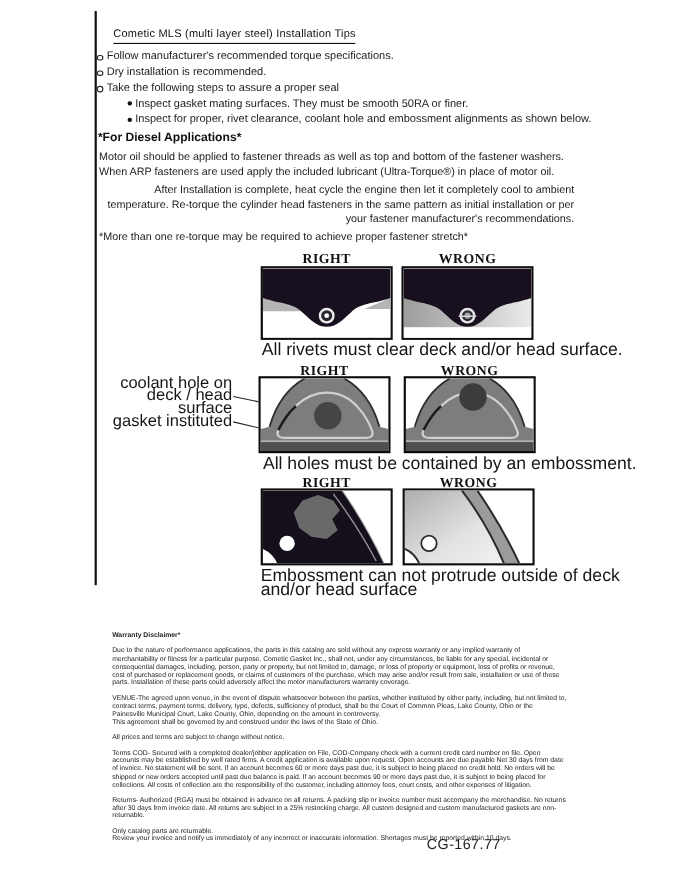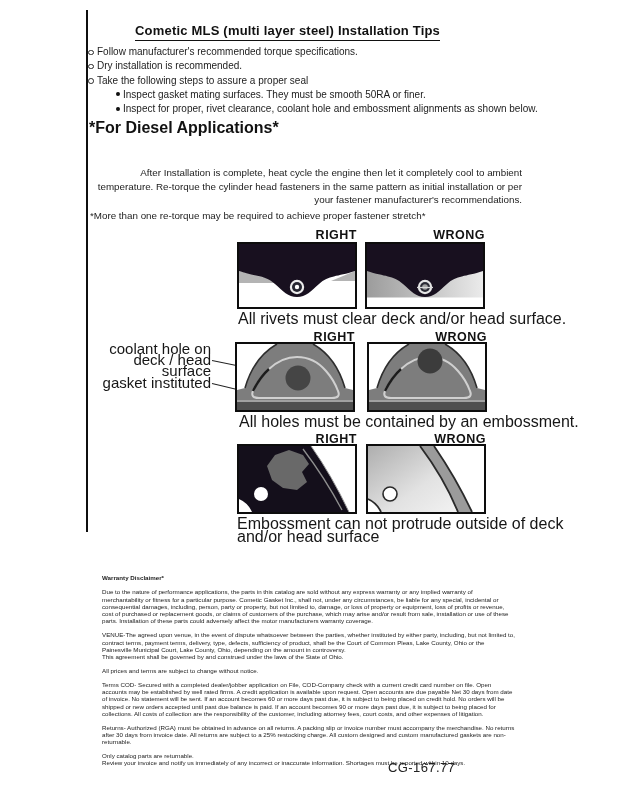--- a/index.html
+++ b/index.html
@@ -1,29 +1,29 @@
 <!DOCTYPE html>
 <html><head>
 <meta charset="utf-8">
 <style>
   html,body{margin:0;padding:0;background:#ffffff;}
   .page{position:relative;width:618px;height:800px;background:#ffffff;overflow:hidden;
         font-family:"Liberation Sans","DejaVu Sans",sans-serif;color:#1f1f1f;}
   .abs{position:absolute;}
   .margin-rule{position:absolute;left:86px;top:10px;width:2px;height:522px;background:#0f0f0f;}
-  .title{font-size:13px;font-weight:bold;color:#111;border-bottom:1.6px solid #111;
-         padding-bottom:2px;display:inline-block;letter-spacing:.2px;margin-left:32px;}
+  .title{font-size:10px;font-weight:normal;color:#111;border-bottom:1.6px solid #111;
+         padding-bottom:2px;display:inline-block;letter-spacing:.2px;}
   .blt{display:flex;align-items:flex-start;font-size:10px;line-height:14.3px;color:#1c1c1c;}
   .mk-o{flex:0 0 auto;width:3.6px;height:3.6px;border:1px solid #2a2a2a;border-radius:50%;
         margin:4.6px 3.4px 0 0;background:#fff;}
   .mk-f{flex:0 0 auto;width:3.8px;height:3.8px;border-radius:50%;background:#111;
         margin:4.6px 3.2px 0 0;}
-  .dheading{font-size:16px;font-weight:bold;color:#111;}
+  .dheading{font-size:11px;font-weight:bold;color:#111;}
   .bodyp{font-size:9.8px;line-height:13.5px;color:#1c1c1c;width:432px;}
-  .rw-label{font-size:12.5px;font-weight:bold;color:#111;letter-spacing:.5px;width:120px;text-align:right;}
+  .rw-label{font-size:12.5px;font-weight:bold;color:#111;letter-spacing:.5px;width:120px;text-align:center;font-family:Liberation Serif, serif;}
   .dbox{border:2px solid #0d0d0d;width:120px;box-sizing:border-box;background:#fff;line-height:0;}
   .caption{font-size:16px;color:#161616;line-height:12.5px;}
   .ann{font-size:15px;color:#161616;line-height:10.8px;text-align:right;width:111px;}
   .leader{position:absolute;height:1.1px;background:#222;transform-origin:0 50%;}
   .warranty{width:413px;font-size:6.2px;line-height:7.3px;color:#222;}
   .warranty .wh{font-weight:bold;margin:0 0 7px 0;}
   .warranty p{margin:0 0 6.5px 0;}
   .warranty p.tight{margin:0;}
   .footer-code{font-size:13px;color:#222;letter-spacing:.4px;}
 </style>
@@ -57,20 +57,21 @@
         <span>Inspect gasket mating surfaces.  They must be smooth 50RA or finer.</span>
       </div>
       <div class="blt">
         <span class="mk-f"></span>
         <span>Inspect for proper, rivet clearance, coolant hole and embossment alignments as shown below.</span>
       </div>
     </div>
   </div>
 
   <div class="abs dheading" style="left:89px;top:119px;">*For Diesel Applications*</div>
+  <div class="abs bodyp" style="left:90px;top:136px;">Motor oil should be applied to fastener threads as well as top and bottom of the fastener washers. When ARP fasteners are used apply the included lubricant (Ultra-Torque®) in place of motor oil.</div>
   <div class="abs bodyp" style="left:90px;top:166px;text-align:right;">After Installation is complete, heat cycle the engine then let it completely cool to ambient temperature. Re-torque the cylinder head fasteners in the same pattern as initial installation or per your fastener manufacturer's recommendations.</div>
   <div class="abs bodyp" style="left:90px;top:209px;">*More than one re-torque may be required to achieve proper fastener stretch*</div>
 
   <div class="abs rw-label" style="left:237px;top:228px;">RIGHT</div>
   <div class="abs rw-label" style="left:365px;top:228px;">WRONG</div>
 
   <div class="abs dbox" style="left:237px;top:242px;height:67px;">
     <svg viewBox="0 0 116 63" width="116" height="63">
       <rect width="116" height="63" fill="#ffffff"></rect>
       <polygon points="0,27 50,39 0,39" fill="#b4b4b4"></polygon>

